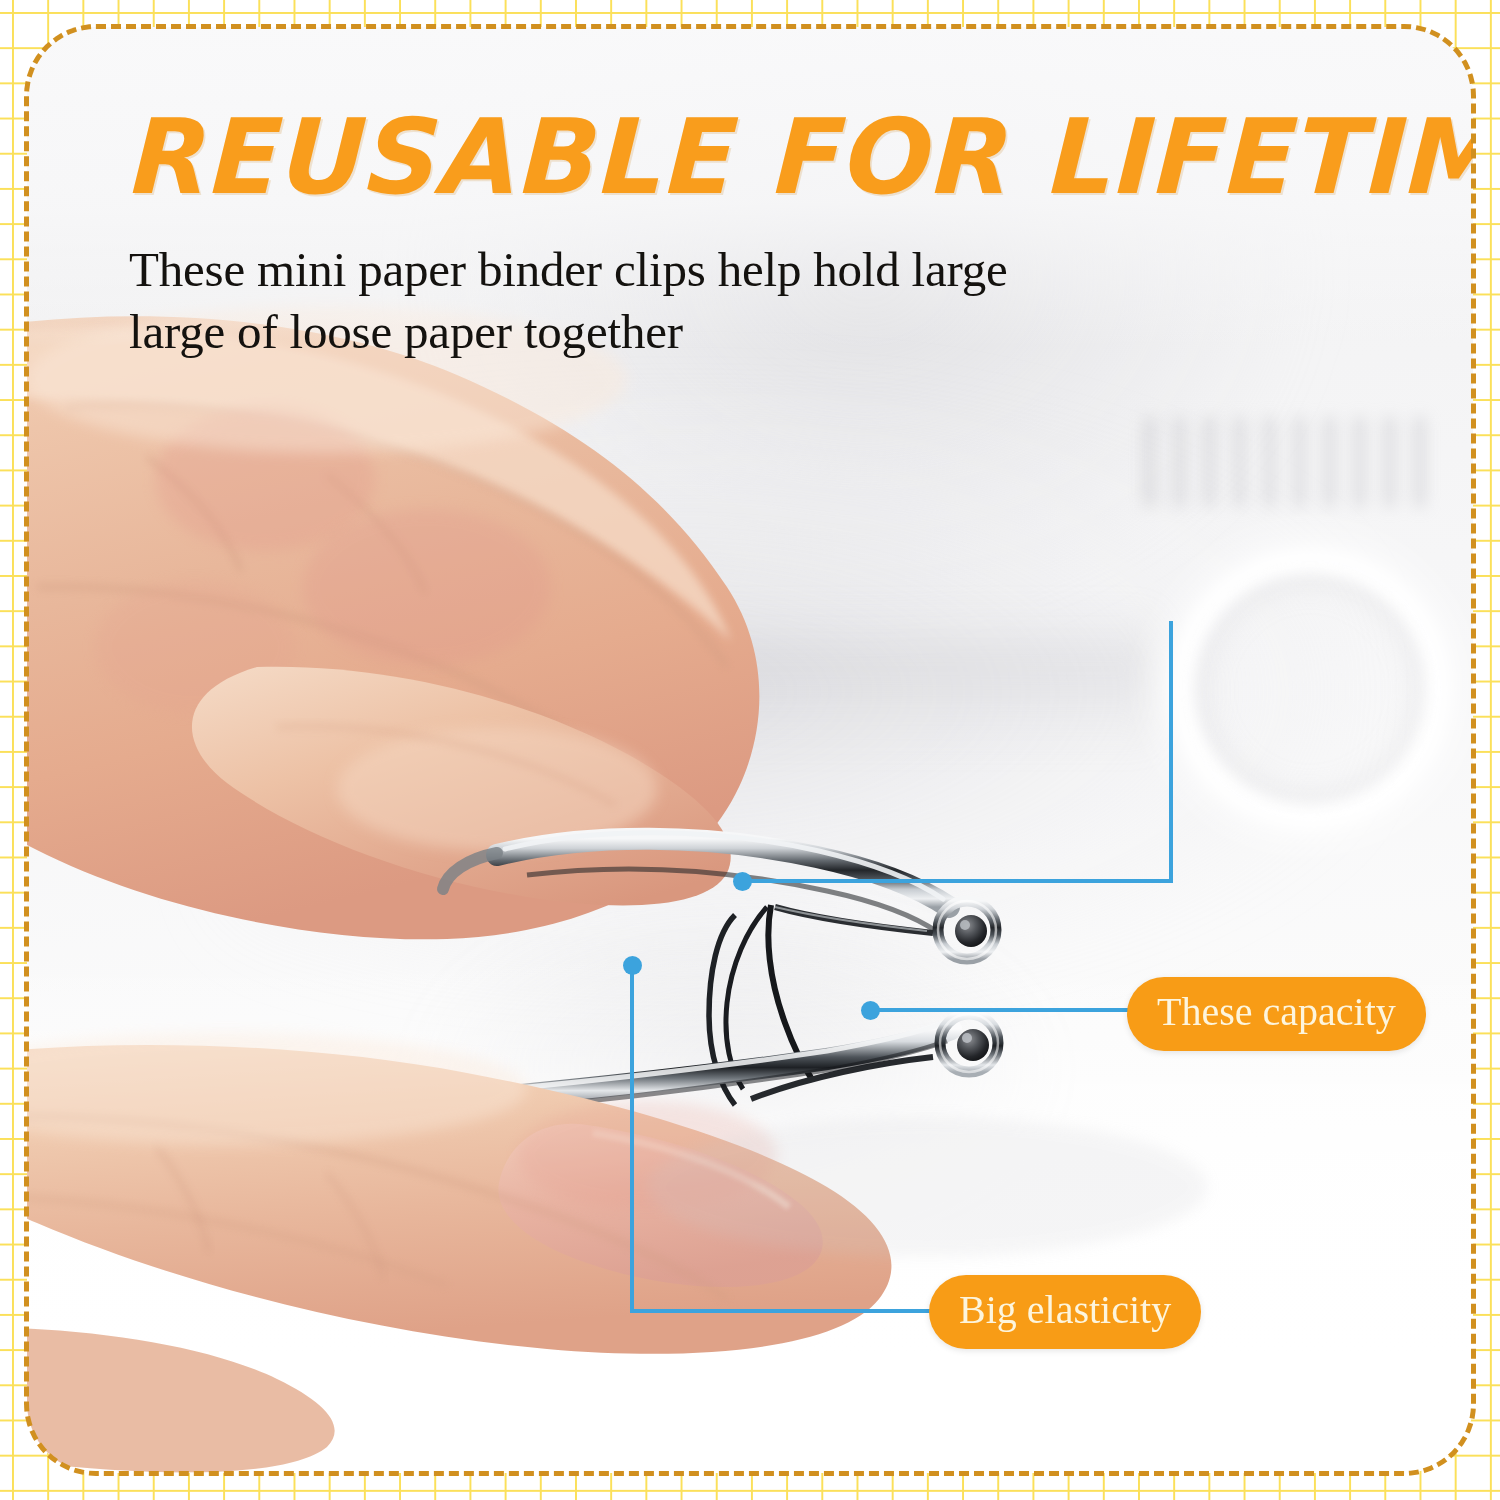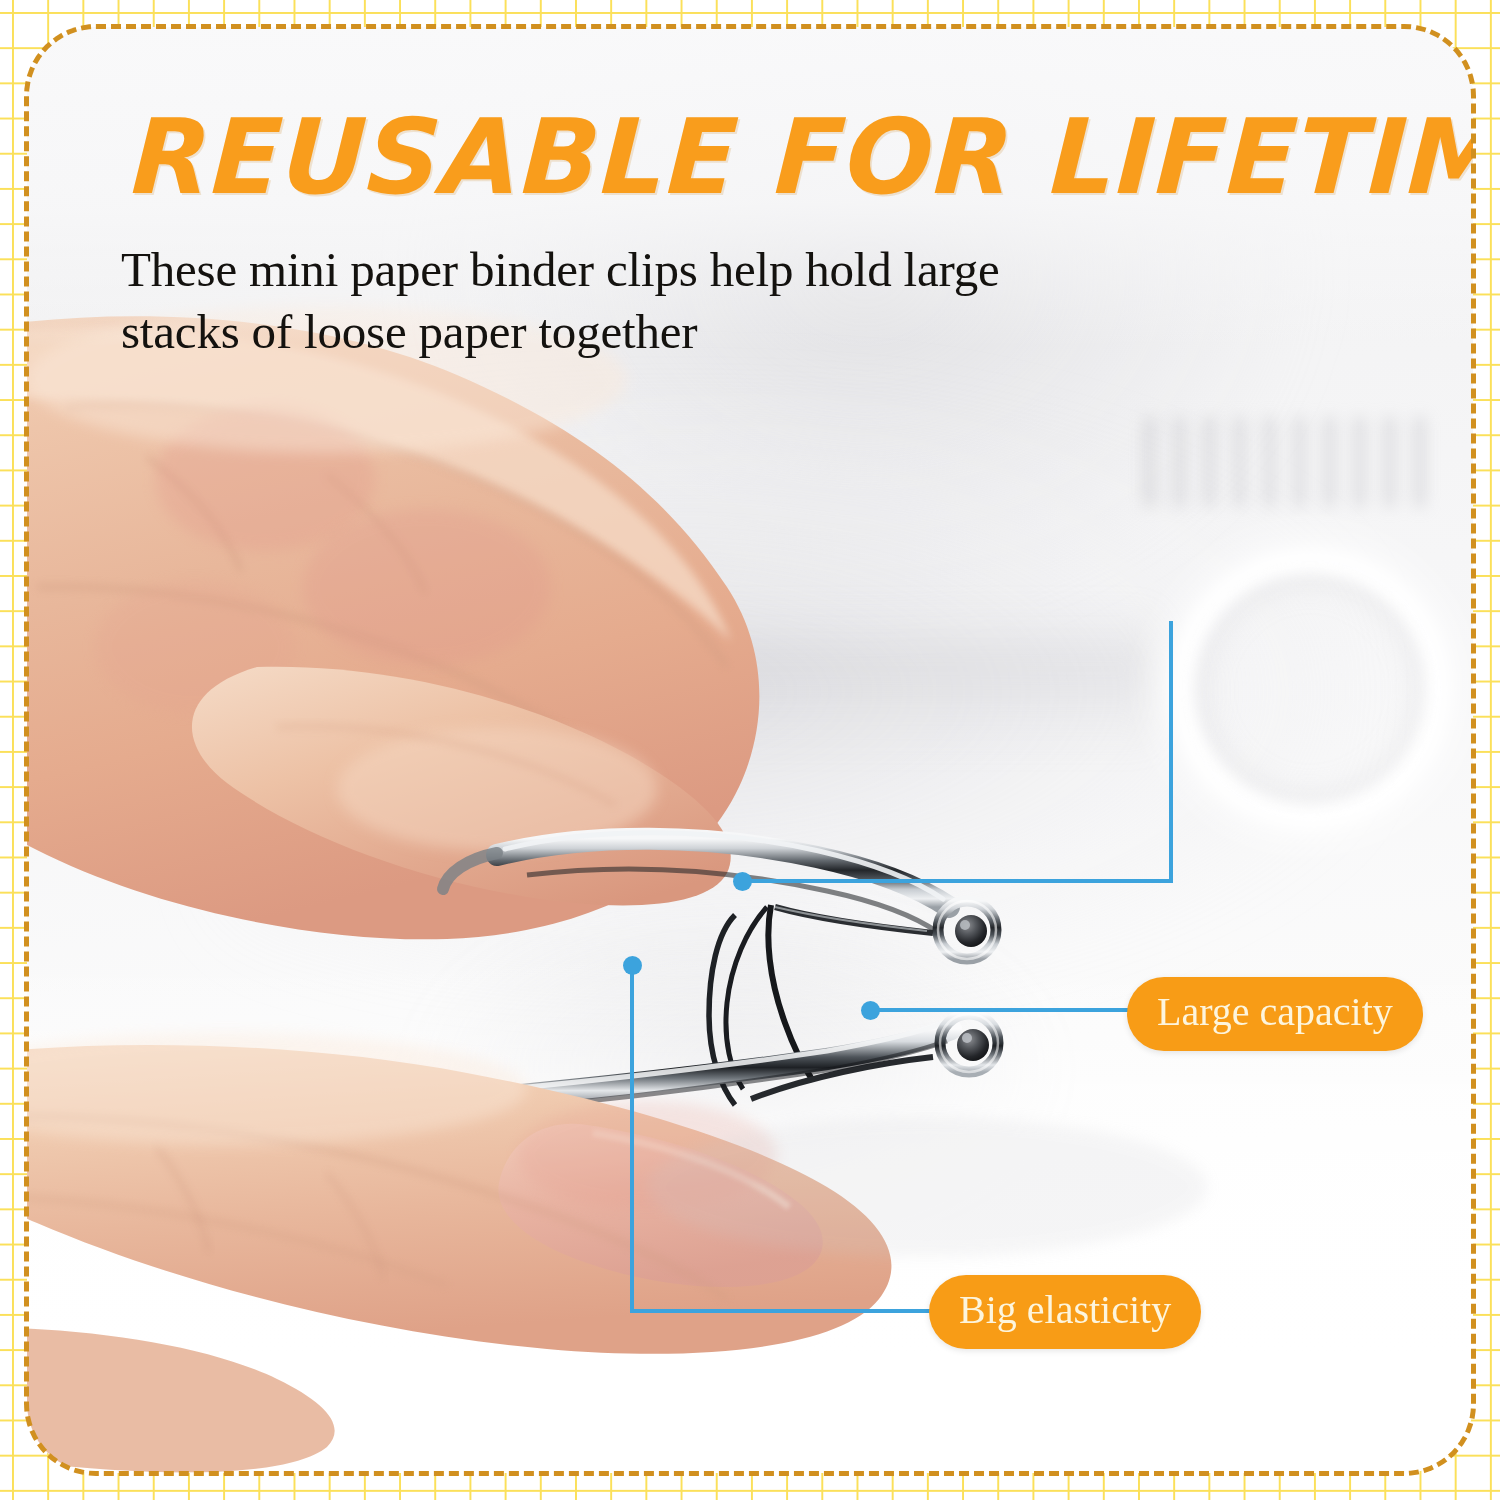--- a/index.html
+++ b/index.html
@@ -152,21 +152,21 @@
     letter-spacing: 1px;
     line-height: 1.0;
     white-space: nowrap;
     transform: scaleX(0.985) skewX(-3deg);
     transform-origin: left top;
     text-shadow: 2px 2px 0 rgba(200,130,20,0.18);
   }
 
   #subtext {
     position: absolute;
-    left: 94px;
+    left: 102px;
     top: 212px;
     width: 1120px;
     z-index: 4;
     color: #14120f;
     font-family: "Liberation Serif", "DejaVu Serif", serif;
     font-size: 49px;
     line-height: 1.26;
     letter-spacing: -0.2px;
   }
 
@@ -387,32 +387,32 @@
 
       <ellipse cx="900" cy="1160" rx="280" ry="70" fill="#c9c9ce" opacity="0.17" filter="url(#softBlur)"></ellipse>
     </svg>
 
     <div id="text-panel"></div>
 
     <div id="headline">REUSABLE FOR LIFETIME</div>
 
     <div id="subtext">
       <div>These mini paper binder clips help hold large</div>
-      <div>stacks of loose paper together</div>
+      <div>large of loose paper together</div>
     </div>
 
     <div id="callouts">
 
       <div class="line" id="ln-st-h"></div>
       <div class="line" id="ln-st-v"></div>
       <div class="dot" id="dot-stainless"></div>
 
       <div class="line" id="ln-cap-h"></div>
       <div class="dot" id="dot-capacity"></div>
-      <div class="pill" id="pill-capacity">Large capacity</div>
+      <div class="pill" id="pill-capacity">These capacity</div>
 
       <div class="line" id="ln-el-v"></div>
       <div class="line" id="ln-el-h"></div>
       <div class="dot" id="dot-elastic"></div>
       <div class="pill" id="pill-elastic">Big elasticity</div>
     </div>
 
   </div>
 
   <div id="dashed-frame"></div>

